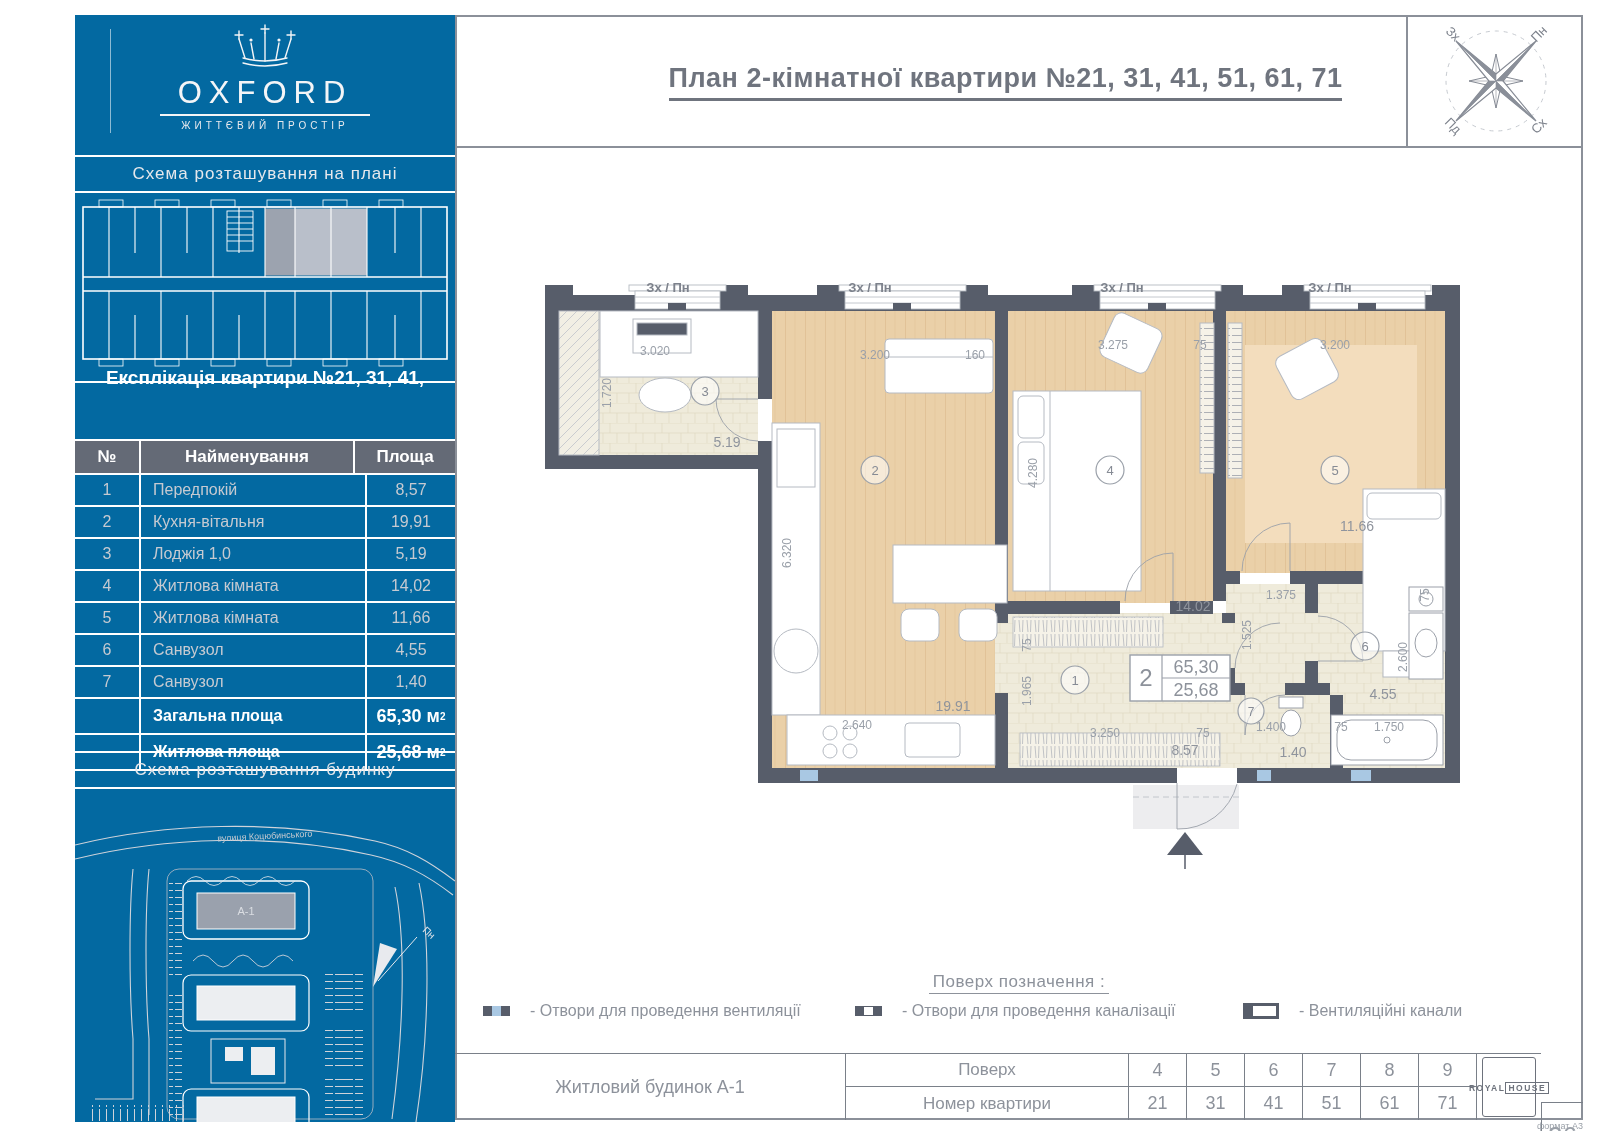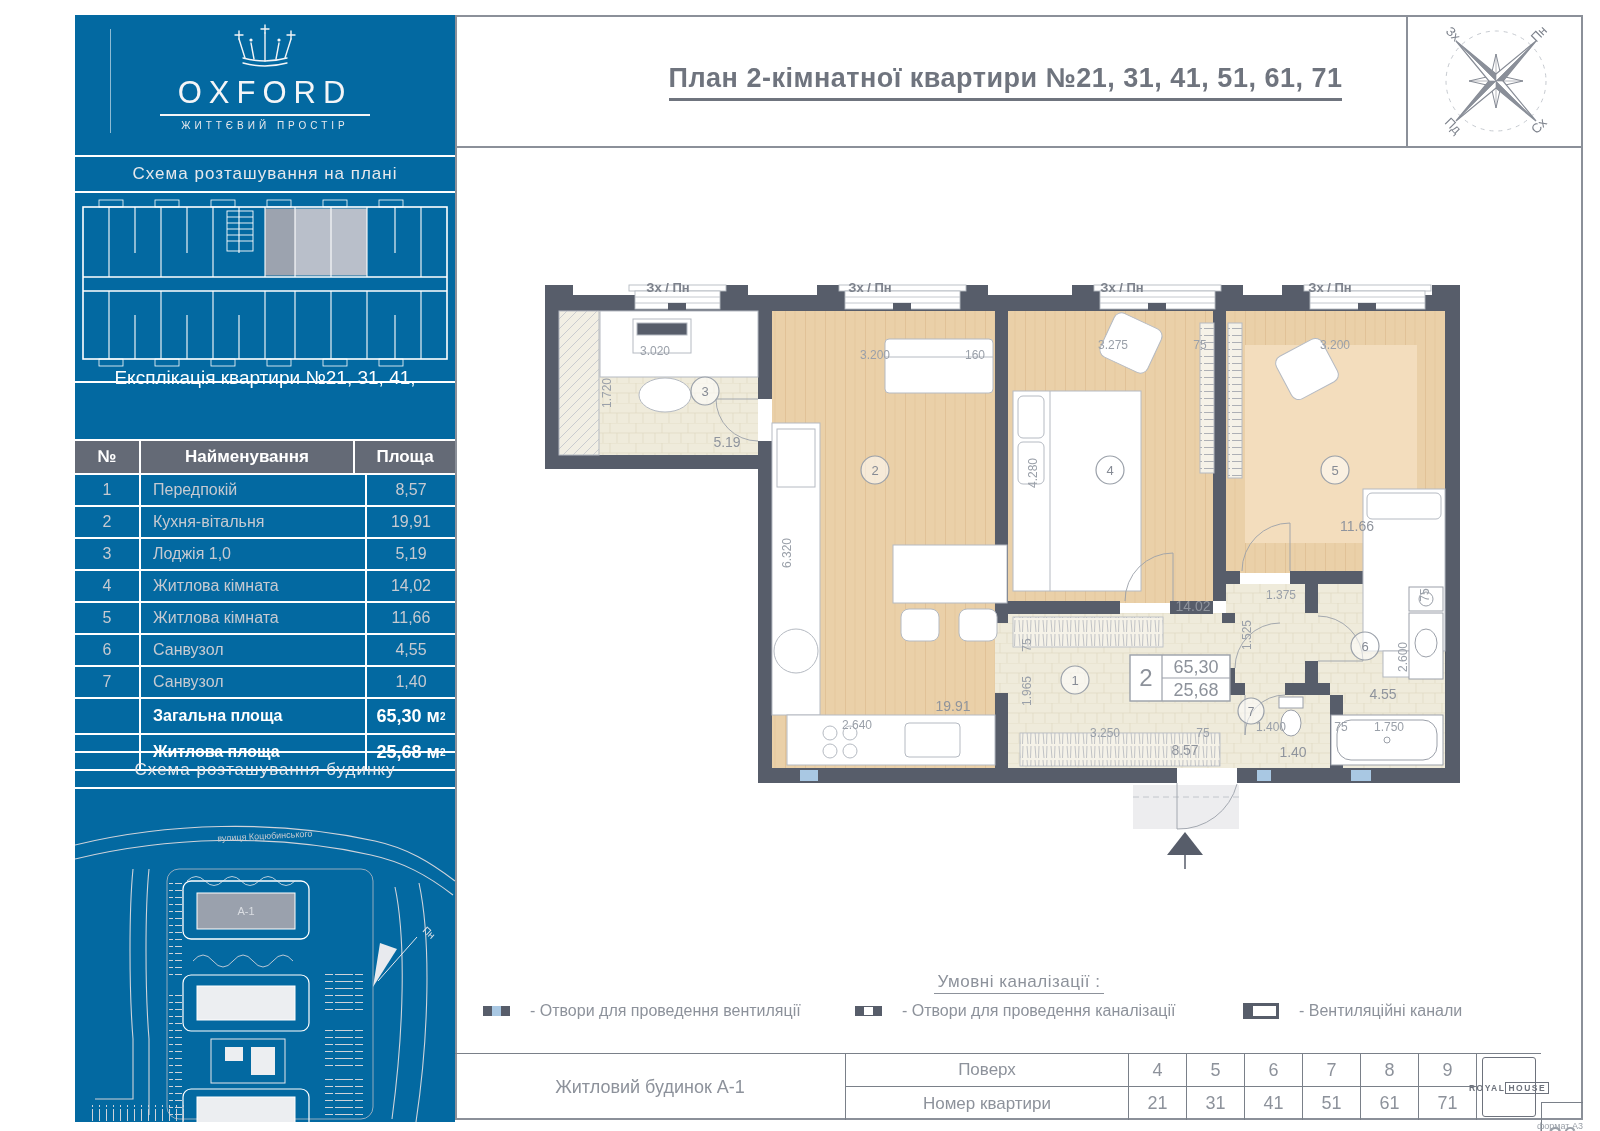--- a/index.html
+++ b/index.html
@@ -9,21 +9,21 @@
   #sidebar{left:75px;top:15px;width:380px;height:1107px;background:#0369a1;color:#d8dbe1;}
   .sb-strip{position:absolute;left:0;width:380px;border-top:2px solid #fff;border-bottom:2px solid #fff;
             display:flex;align-items:center;justify-content:center;letter-spacing:1px;
             font-size:17px;color:#e6e8ec;}
   .logo-wrap{position:absolute;left:0;top:0;width:380px;height:140px;text-align:center;}
   .logo-name{font-size:31px;letter-spacing:7px;color:#f4f5f7;margin-top:2px;}
   .logo-rule{width:210px;height:0;border-bottom:2px solid #f4f5f7;margin:3px auto 4px auto;}
   .logo-tag{font-size:10px;letter-spacing:4px;color:#e8eaee;}
   .exp-head{position:absolute;left:0;top:366px;width:380px;height:58px;border-top:2px solid #fff;
             display:flex;flex-direction:column;align-items:center;justify-content:center;
-            font-weight:normal;font-size:19px;color:#fff;line-height:1.25;gap:45px;}
+            font-weight:bold;font-size:19px;color:#fff;line-height:1.25;gap:45px;}
   .exp-table{position:absolute;left:0;top:424px;width:380px;border-top:2px solid #fff;}
   .exp-row{display:flex;border-bottom:2px solid #fff;align-items:stretch;}
   .exp-c1{width:64px;border-right:2px solid #fff;display:flex;align-items:center;justify-content:center;}
   .exp-c2{width:212px;border-right:2px solid #fff;display:flex;align-items:center;padding-left:12px;}
   .exp-c3{flex:1;display:flex;align-items:center;justify-content:center;}
   .exp-hrow{height:32px;background:#646a76;font-weight:bold;color:#fff;font-size:17px;}
   .exp-drow{height:30px;color:#c6cad1;font-size:16px;}
   .exp-trow{height:34px;color:#fff;font-size:16px;font-weight:bold;}
   .exp-trow .exp-c3{font-size:18px;}
   sup{font-size:10px;}
@@ -540,21 +540,21 @@
       <text class="dimtxt" x="658" y="454" text-anchor="middle">75</text>
       <text class="areatxt" x="640" y="472" text-anchor="middle">8.57</text>
       <text class="dimtxt" x="726" y="448" text-anchor="middle">1.400</text>
       <text class="areatxt" x="748" y="474" text-anchor="middle">1.40</text>
       <text class="dimtxt" x="796" y="448" text-anchor="middle">75</text>
       <text class="dimtxt" x="844" y="448" text-anchor="middle">1.750</text>
     </g>
   </svg>
 
   <div id="legend-title" class="abs">
-    <span>Умовні каналізації :</span>
+    <span>Поверх позначення :</span>
   </div>
   <div class="leg-item" style="left:483px;">
     <span class="lic" style="width:27px;height:10px;background:linear-gradient(90deg,#575d6a 0 9px,#a9c8e3 9px 18px,#575d6a 18px 27px);"></span>
     <span>- Отвори для проведення вентиляції</span>
   </div>
   <div class="leg-item" style="left:855px;">
     <span class="lic" style="width:27px;height:10px;background:linear-gradient(90deg,#575d6a 0 9px,#ffffff 9px 18px,#575d6a 18px 27px);border-top:1px solid #575d6a;border-bottom:1px solid #575d6a;box-sizing:border-box;"></span>
     <span>- Отвори для проведення каналізації</span>
   </div>
   <div class="leg-item" style="left:1243px;">

